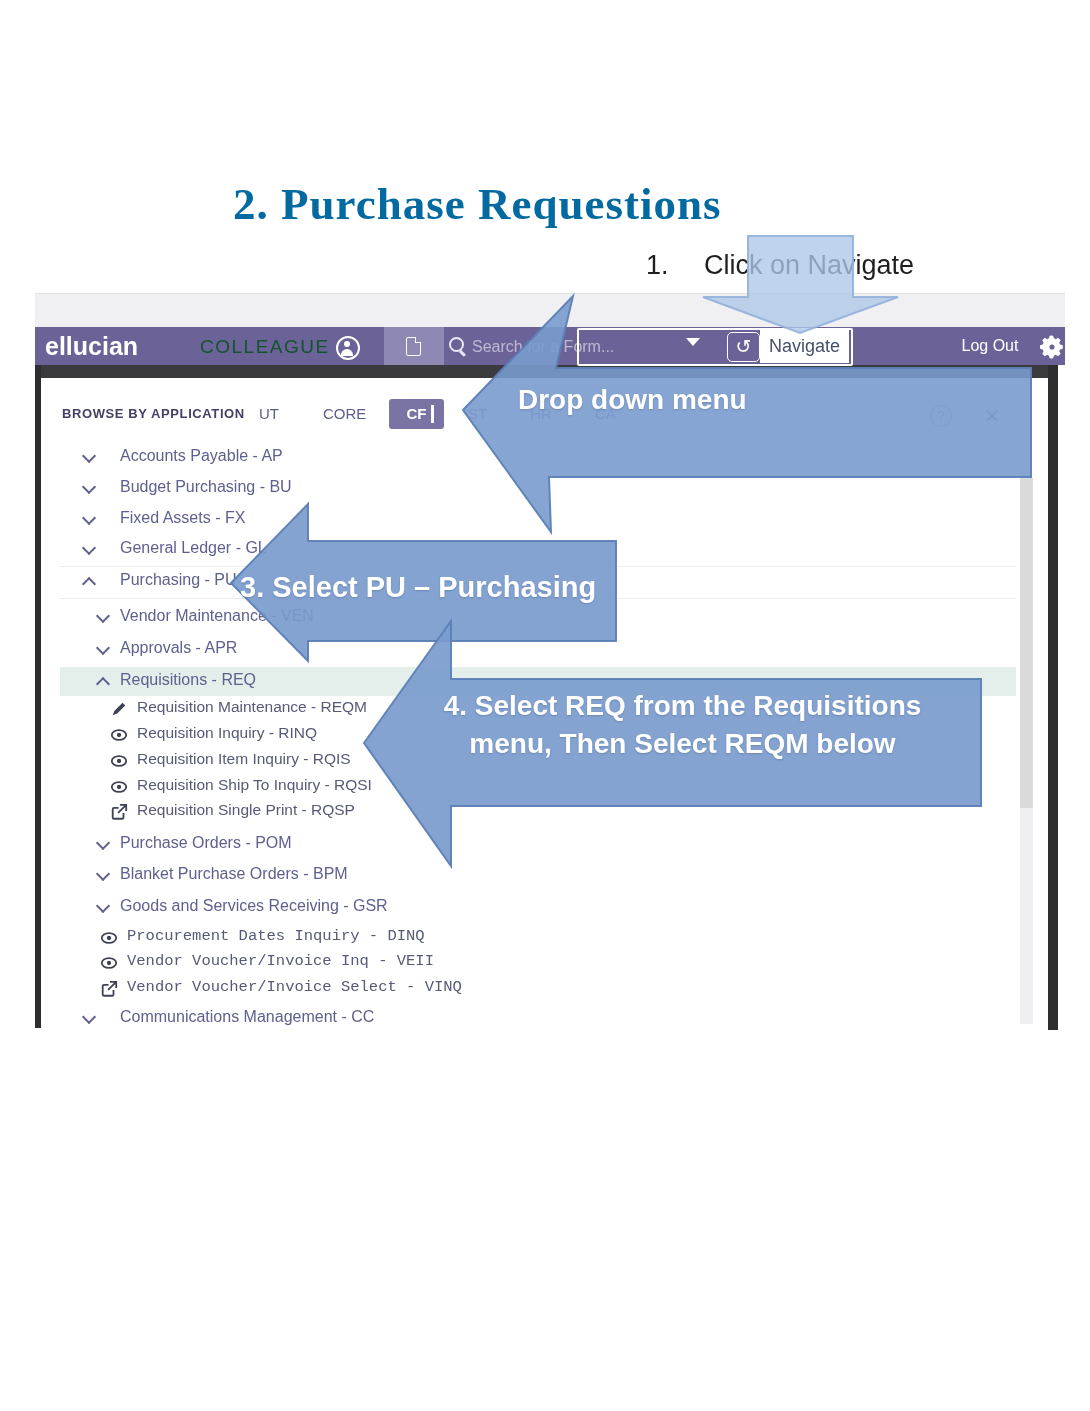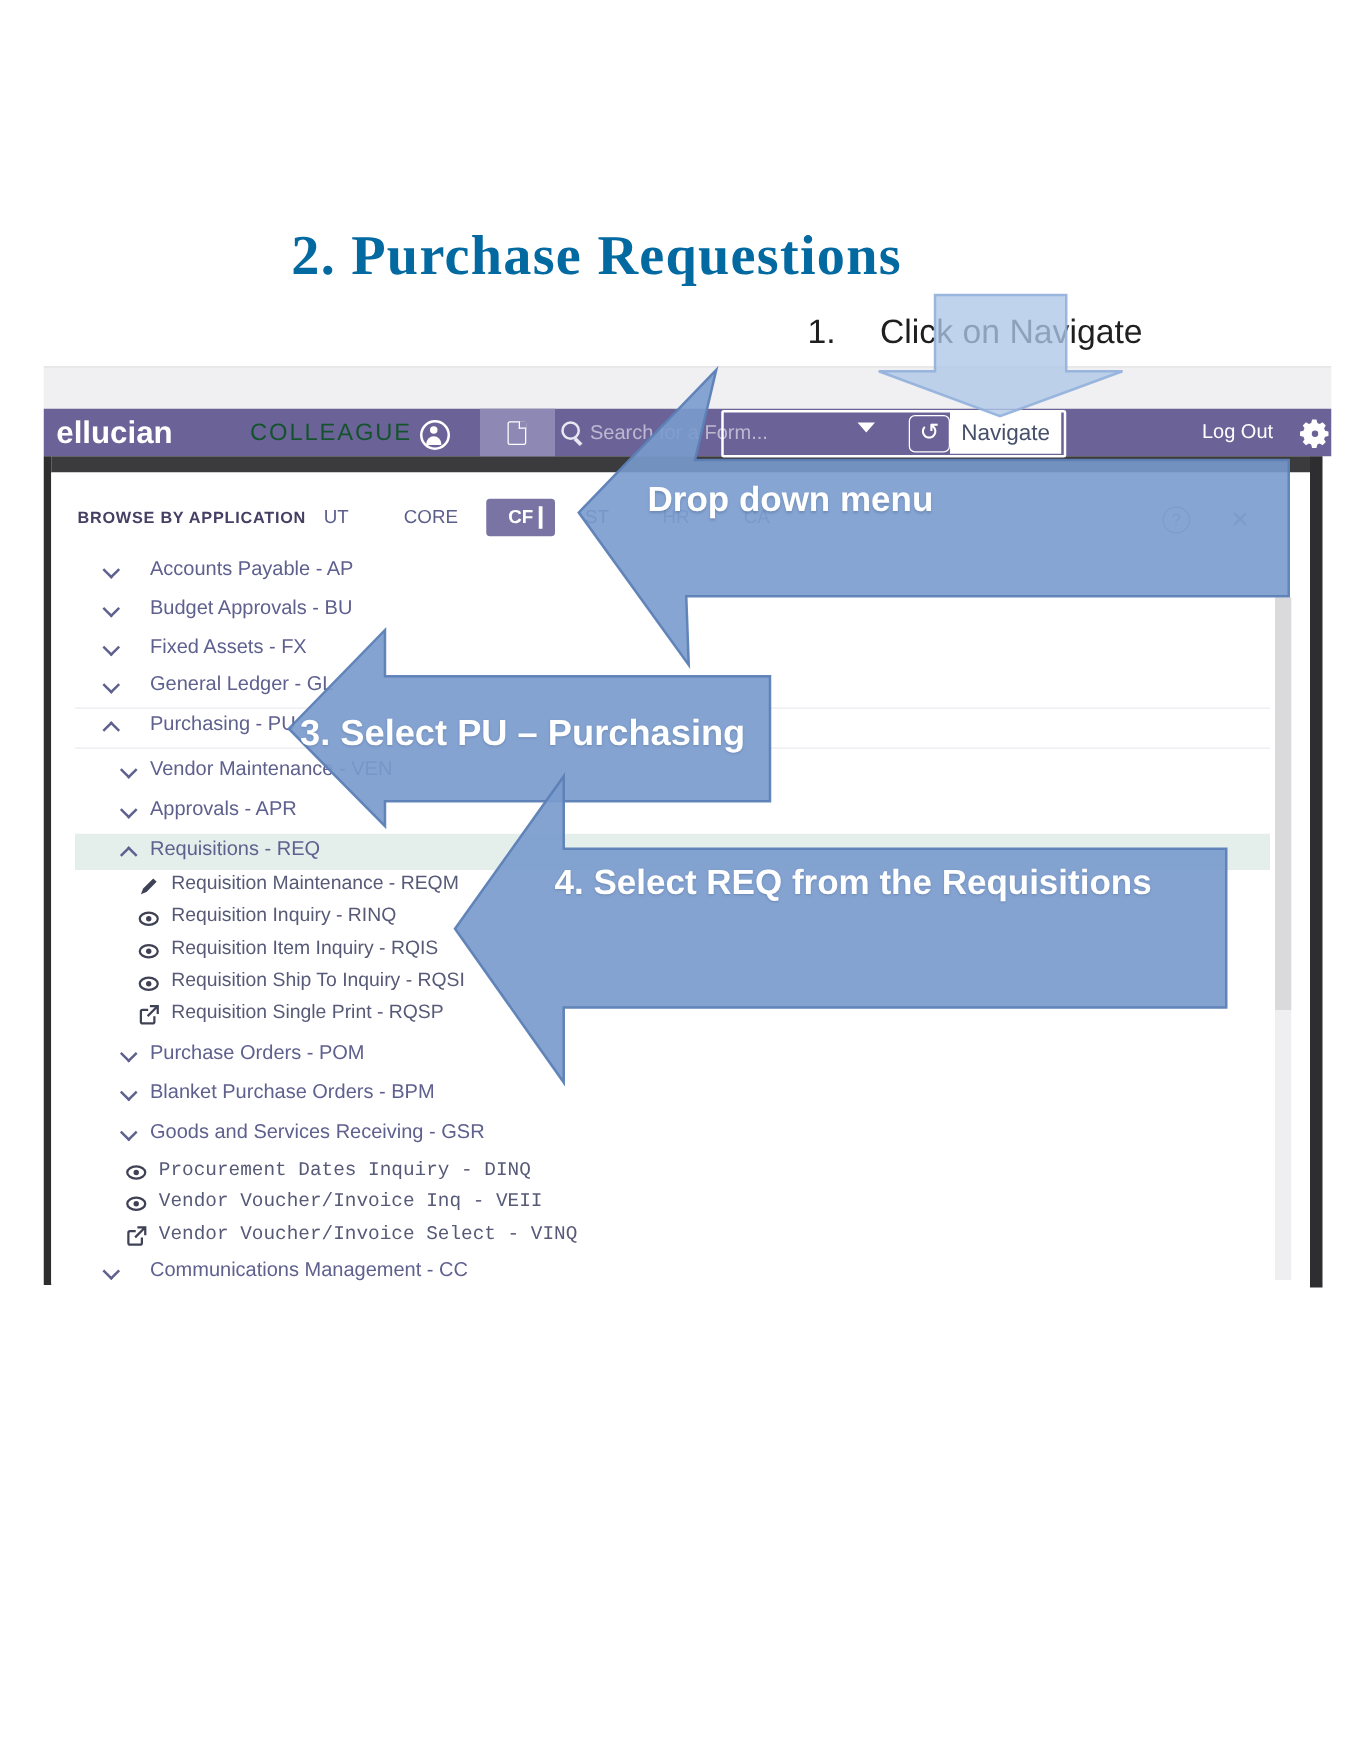--- a/index.html
+++ b/index.html
@@ -153,21 +153,21 @@
   <div class="abs hline" style="top:566px"></div>
   <div class="abs hline" style="top:598px"></div>
   <div class="abs hl-req"></div>
 
   <div class="abs row lvl1" style="top:447px">
       <span class="chev chev-down"></span>
       <span class="lbl">Accounts Payable - AP</span>
     </div>
   <div class="abs row lvl1" style="top:478px">
       <span class="chev chev-down"></span>
-      <span class="lbl">Budget Approvals - BU</span>
+      <span class="lbl">Budget Purchasing - BU</span>
     </div>
   <div class="abs row lvl1" style="top:509px">
       <span class="chev chev-down"></span>
       <span class="lbl">Fixed Assets - FX</span>
     </div>
   <div class="abs row lvl1" style="top:539px">
       <span class="chev chev-down"></span>
       <span class="lbl">General Ledger - GL</span>
     </div>
   <div class="abs row lvl1" style="top:571px">
@@ -260,15 +260,16 @@
     <polygon points="231,583 308,504 308,541 616,541 616,641 308,641 308,661" fill="rgba(122,155,205,0.92)" stroke="rgba(92,128,182,0.95)" stroke-width="2"></polygon>
     <polygon points="364,743 451,621 451,679 981,679 981,806 451,806 451,866" fill="rgba(122,155,205,0.92)" stroke="rgba(92,128,182,0.95)" stroke-width="2"></polygon>
   </svg>
 
   <div class="abs co-text c2-text">
     <div>Drop down menu</div>
   </div>
   <div class="abs co-text c3-text">3. Select PU – Purchasing</div>
   <div class="abs co-text c4-text">
     <div>4. Select REQ from the Requisitions</div>
+    <div>menu, Then Select REQM below</div>
   </div>
 
 </div>
 
 </body></html>

